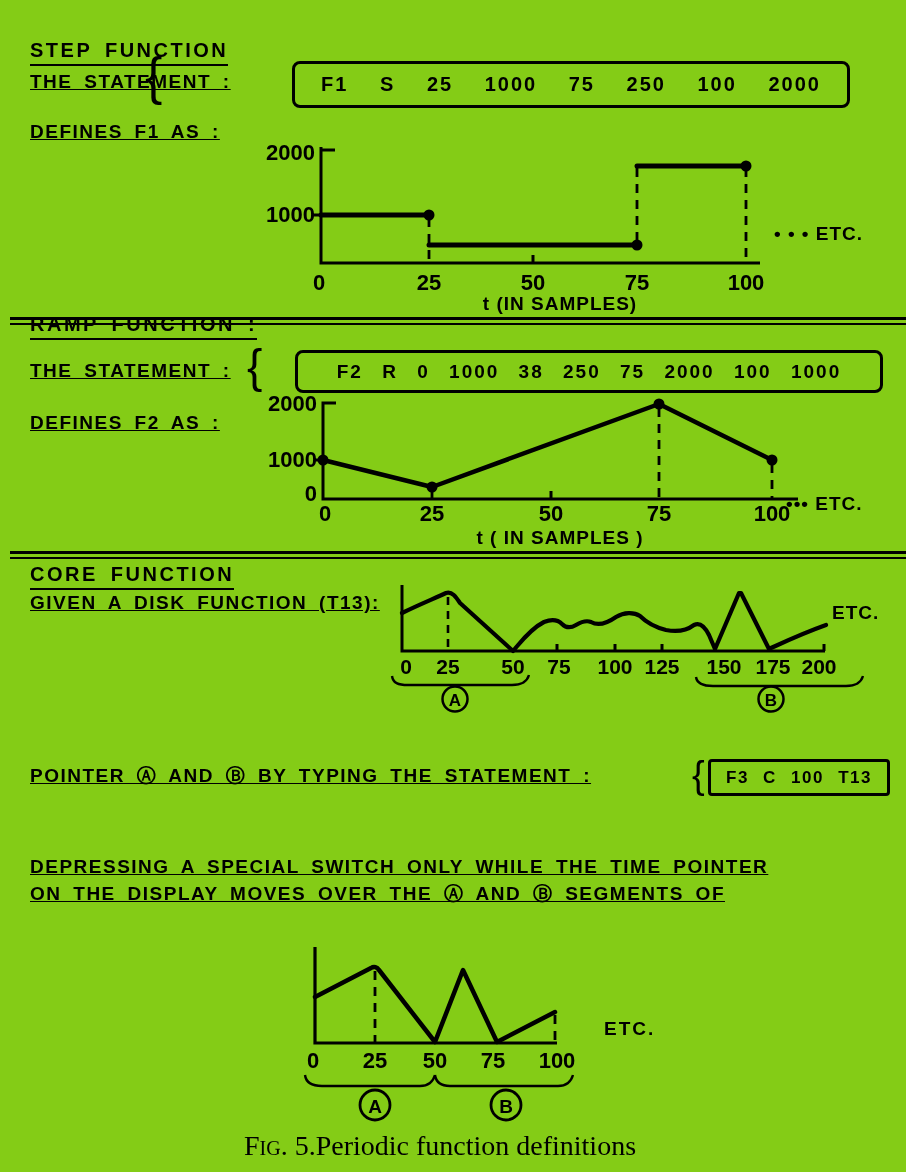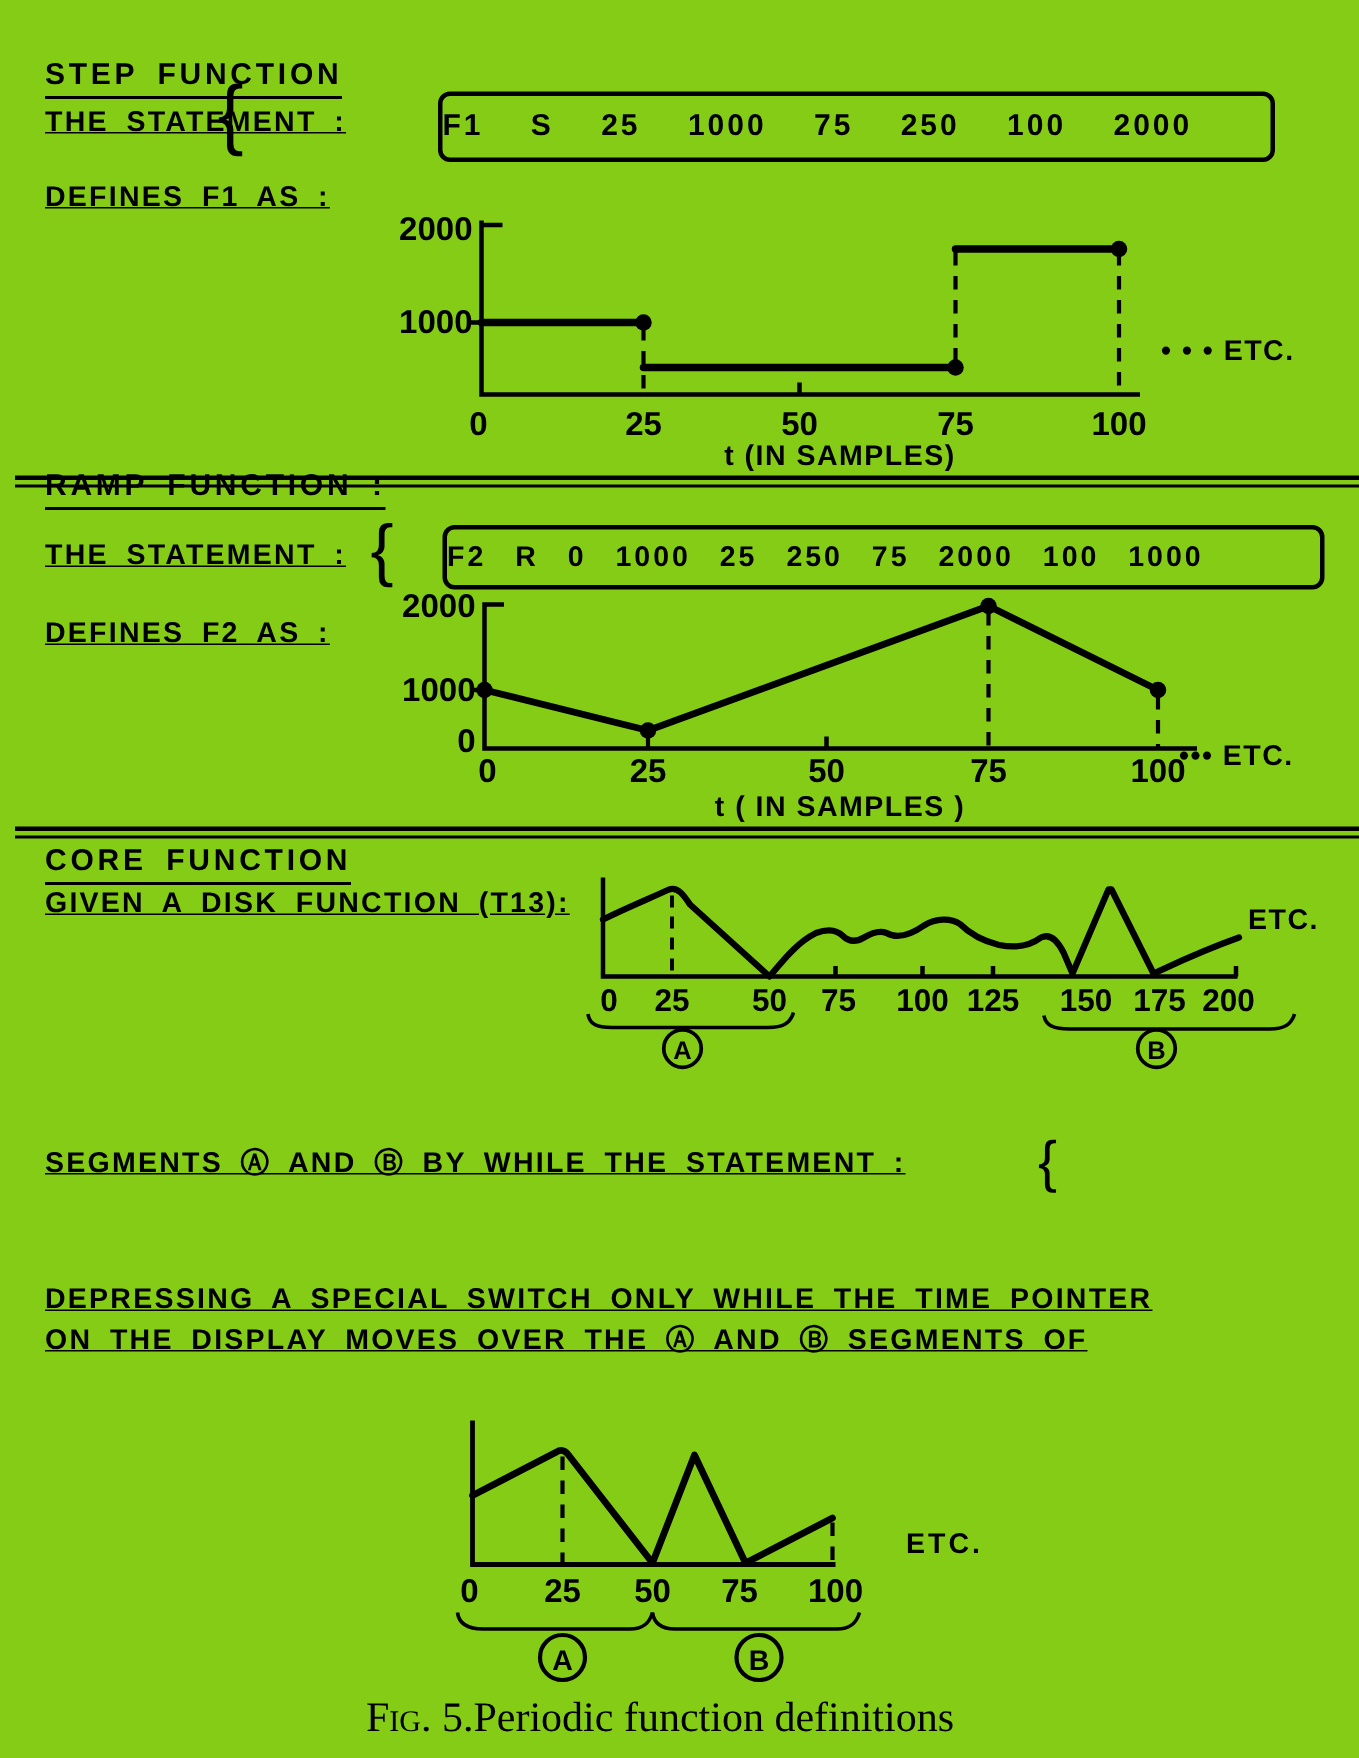--- a/index.html
+++ b/index.html
@@ -8,21 +8,21 @@
     background:#84cc16; color:#000;
     font-family:"Liberation Sans", sans-serif; overflow:hidden;
   }
   .abs { position:absolute; }
   .hand { font-weight:700; letter-spacing:1.5px; word-spacing:5px; white-space:nowrap; line-height:1.2; }
   .heading { font-size:20px; letter-spacing:2.5px; border-bottom:2.5px solid #000; padding-bottom:2px; display:inline-block; }
   .t19 { font-size:19px;text-decoration:underline; }
   .brace { font-weight:400; line-height:1; letter-spacing:0; }
   .stmt-box {
     border:3px solid #000; border-radius:8px;
-    display:flex; align-items:center; 
+    display:flex; align-items:center; justify-content:center;
     font-weight:700; white-space:nowrap;
   }
   .sep { border-top:3px solid #000; border-bottom:2px solid #000; height:3px; }
   svg text { font-family:"Liberation Sans", sans-serif; font-weight:700; fill:#000; }
   .caption { font-family:"Liberation Serif", serif; font-size:28px; text-align:center; white-space:nowrap; }
   .caption .figlabel { font-variant:small-caps; }
 </style>
 </head>
 <body>
 
@@ -73,21 +73,21 @@
     <text x="544" y="112" font-size="19" letter-spacing="1">• • • ETC.</text>
   </svg>
 
   <div class="abs sep" style="left:10px; top:317px; width:896px;"></div>
 
   <div class="abs hand heading" style="left:30px; top:312px;">RAMP FUNCTION :</div>
 
   <div class="abs hand t19" style="left:30px; top:360px;">THE STATEMENT :</div>
   <div class="abs brace" style="left:247px; top:343px; font-size:46px;">{</div>
   <div class="abs stmt-box" style="left:295px; top:350px; width:582px; height:37px; font-size:19px; letter-spacing:2px; word-spacing:12px;">
-    <span>F2 R 0 1000 25 250 75 2000 100 1000</span>
+    <span>F2 R 0 1000 38 250 75 2000 100 1000</span>
   </div>
 
   <div class="abs hand t19" style="left:30px; top:412px;">DEFINES F2 AS :</div>
 
   <svg class="abs" style="left:230px; top:388px;" width="676" height="167" viewBox="0 0 676 167">
     <path d="M106 15 H93 V111 H568" fill="none" stroke="#000" stroke-width="3"></path>
     <path d="M85 72 H93" fill="none" stroke="#000" stroke-width="3"></path>
     <path d="M321 103 V111" fill="none" stroke="#000" stroke-width="3"></path>
     <g stroke="#000" stroke-width="2.8" stroke-dasharray="9 7">
       <path d="M202 102 V111"></path>
@@ -145,22 +145,25 @@
       <path d="M14 101 C15 108 20 110 30 110 L134 110 C144 110 149 107 151 100"></path>
       <path d="M318 102 C319 109 325 111 335 111 L468 111 C478 111 483 108 485 101"></path>
     </g>
     <circle cx="77" cy="124" r="12.5" fill="none" stroke="#000" stroke-width="2.5"></circle>
     <text x="77" y="131" font-size="17" text-anchor="middle">A</text>
     <circle cx="393" cy="124" r="12.5" fill="none" stroke="#000" stroke-width="2.5"></circle>
     <text x="393" y="131" font-size="17" text-anchor="middle">B</text>
     <text x="454" y="44" font-size="19" letter-spacing="1">ETC.</text>
   </svg>
 
-  <div class="abs hand t19" style="left:30px; top:765px;">SEGMENTS Ⓐ AND Ⓑ BY WHILE THE STATEMENT :</div>
+  <div class="abs hand t19" style="left:30px; top:765px;">POINTER Ⓐ AND Ⓑ BY TYPING THE STATEMENT :</div>
   <div class="abs brace" style="left:692px; top:756px; font-size:38px;">{</div>
+  <div class="abs stmt-box" style="left:708px; top:759px; width:176px; height:31px; font-size:17px; letter-spacing:1.5px; word-spacing:8px; border-radius:4px;">
+    <span>F3 C 100 T13</span>
+  </div>
 
   <div class="abs hand t19" style="left:30px; top:856px;">DEPRESSING A SPECIAL SWITCH ONLY WHILE THE TIME POINTER</div>
   <div class="abs hand t19" style="left:30px; top:883px;">ON THE DISPLAY MOVES OVER THE Ⓐ AND Ⓑ SEGMENTS OF</div>
 
   <svg class="abs" style="left:230px; top:935px;" width="470" height="200" viewBox="0 0 470 200">
     <path d="M85 12 V108 H327" fill="none" stroke="#000" stroke-width="3.2"></path>
     <g stroke="#000" stroke-width="2.8" stroke-dasharray="9 7">
       <path d="M145 36 V108"></path>
       <path d="M325 80 V108"></path>
     </g>

